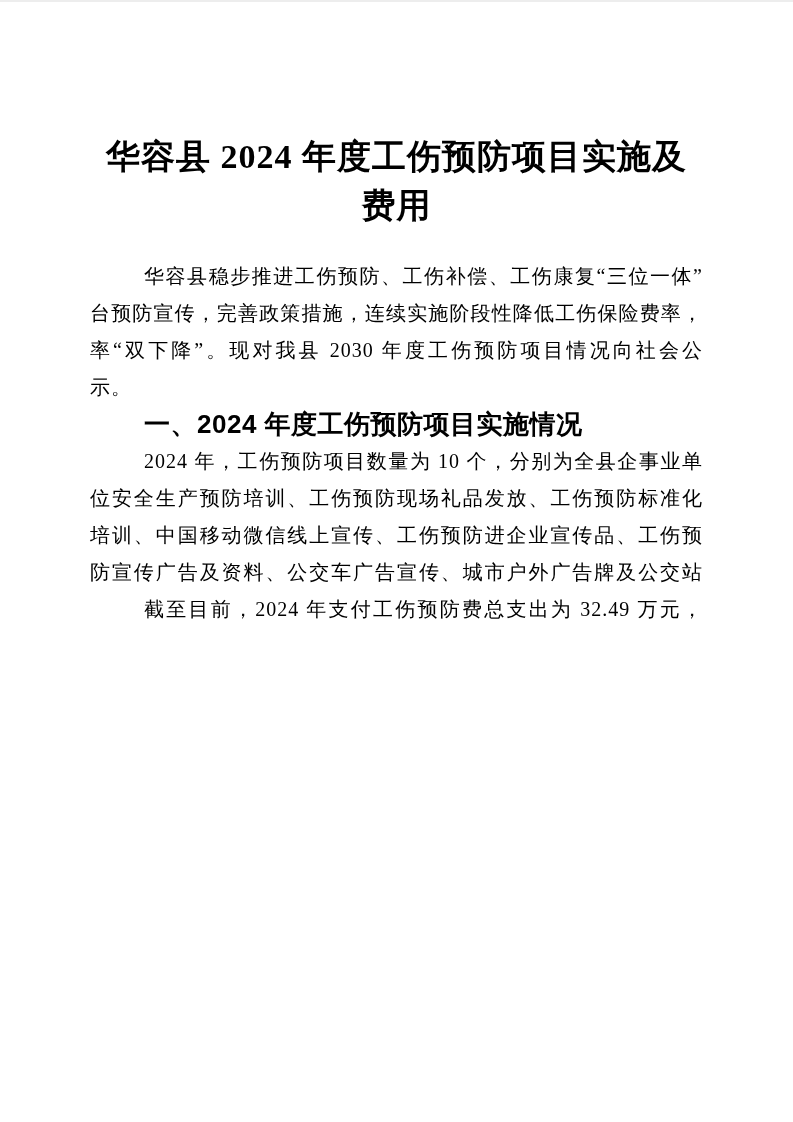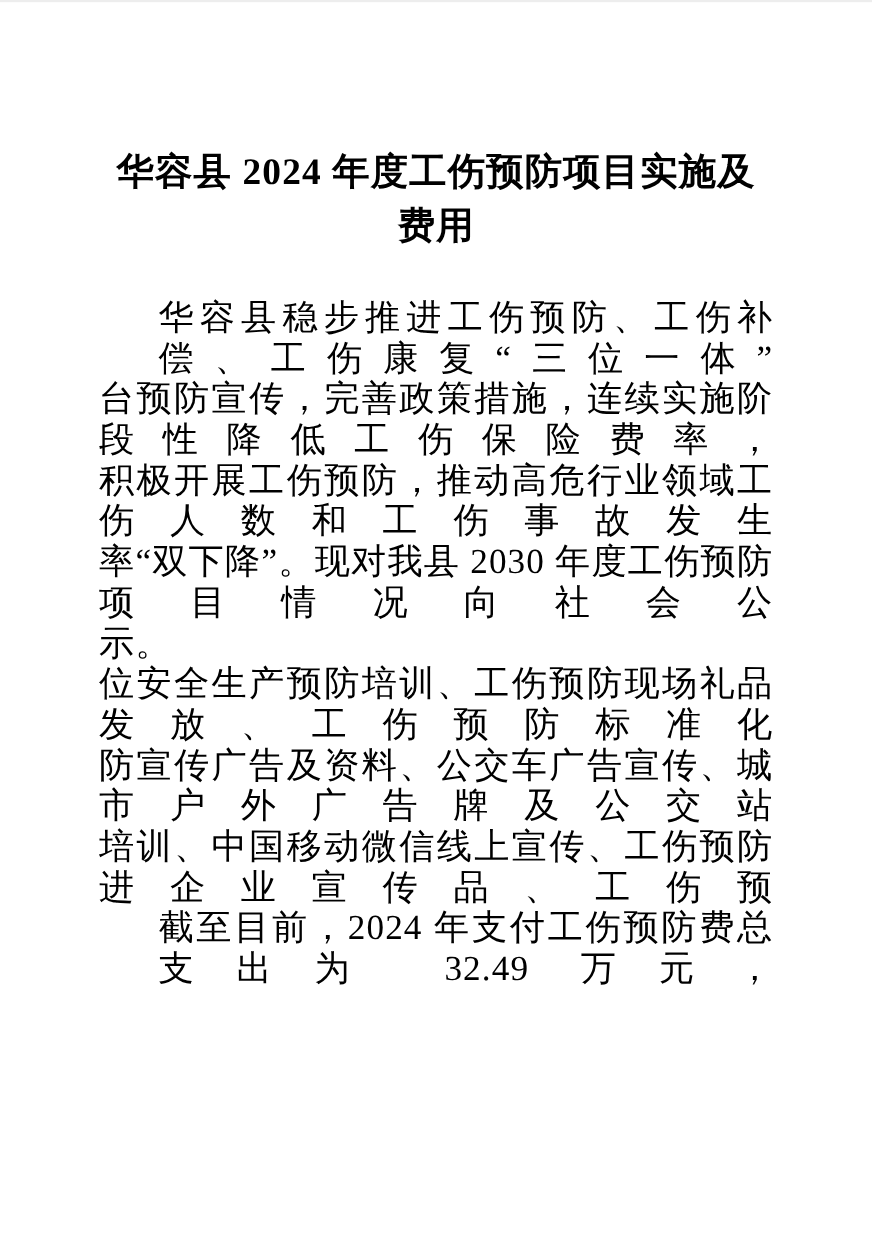--- a/index.html
+++ b/index.html
@@ -19,33 +19,33 @@
     background: #ededed;
   }
   .content {
     position: absolute;
     left: 90px;
     top: 0;
     width: 613px;
     padding-top: 132px;
   }
   .doc-title {
-    margin: 0 0 40px 0;
+    margin: 0 0 28px 0;
     text-align: center;
     font-size: 34px;
     line-height: 49px;
     font-weight: bold;
     letter-spacing: 1px;
     font-family: "Liberation Serif", "DejaVu Serif", serif;
   }
   .doc-title .title-line { display: block; }
   .para { margin: 0; }
   .bl {
     display: block;
-    font-size: 32px;
+    font-size: 20px;
     line-height: 37px;
     letter-spacing: 1px;
   }
   .just {
     text-align: justify;
     text-align-last: justify;
   }
   .last-line { text-align: left; }
   .indent { padding-left: 54px; }
   .heading {
@@ -65,30 +65,31 @@
   <div class="top-edge"></div>
   <div class="content">
 
     <h1 class="doc-title">
       <span class="title-line">华容县 2024 年度工伤预防项目实施及费用</span>
     </h1>
 
     <p class="para">
       <span class="bl just indent">华容县稳步推进工伤预防、工伤补偿、工伤康复“三位一体”</span>
       <span class="bl just">台预防宣传，完善政策措施，连续实施阶段性降低工伤保险费率，</span>
-      <span class="bl just">积极开展工伤预防，推动高危行业领域工伤人数和工伤事故发生</span>
       <span class="bl just">率“双下降”。现对我县 2030 年度工伤预防项目情况向社会公</span>
       <span class="bl last-line">示。</span>
     </p>
 
+    <span class="heading">一、2024 年度工伤预防项目实施情况</span>
 
     <p class="para">
+      <span class="bl just indent">2024 年，工伤预防项目数量为 10 个，分别为全县企事业单</span>
       <span class="bl just">位安全生产预防培训、工伤预防现场礼品发放、工伤预防标准化</span>
+      <span class="bl just">培训、中国移动微信线上宣传、工伤预防进企业宣传品、工伤预</span>
       <span class="bl just">防宣传广告及资料、公交车广告宣传、城市户外广告牌及公交站</span>
-      <span class="bl just">培训、中国移动微信线上宣传、工伤预防进企业宣传品、工伤预</span>
     </p>
 
 
     <p class="para">
       <span class="bl just indent">截至目前，2024 年支付工伤预防费总支出为 32.49 万元，</span>
 
     </p>
 
   </div>
 </div>

